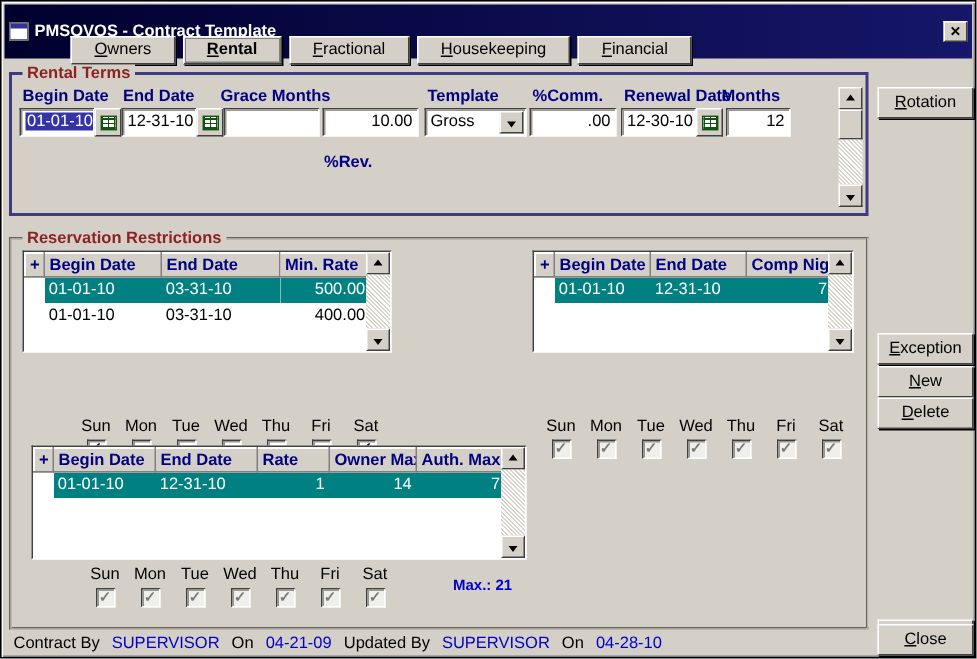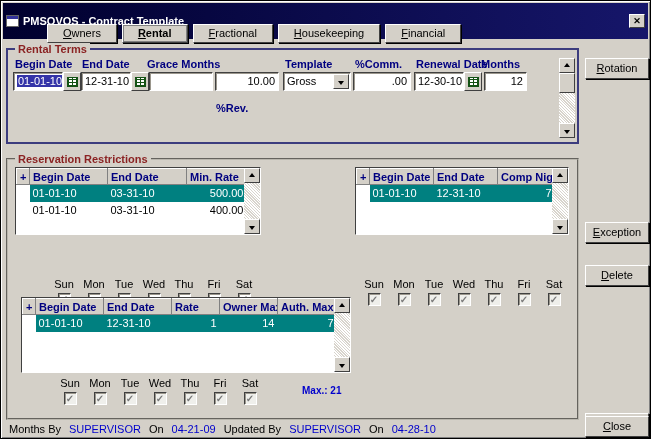--- a/index.html
+++ b/index.html
@@ -432,26 +432,27 @@
             <span class="tick">✓</span>
           </span>
         </div>
     </div>
 
     <span class="maxlbl" style="left:294px;top:225px;">Max.: 21</span>
   </div>
 
   <div class="btn" style="top:57px;"><span>Rotation</span></div>
   <div class="btn" style="top:221px;"><span>Exception</span></div>
+  <div class="btn" style="top:243px;"><span>New</span></div>
   <div class="btn" style="top:264px;"><span>Delete</span></div>
   <div class="btn" style="top:412px;"><span>Save</span></div>
   <div class="btn" style="top:415px;"><span>Close</span></div>
 
   <div class="footer">
-    <span>Months By</span>
+    <span>Contract By</span>
     <span class="blue">SUPERVISOR</span>
     <span>On</span>
     <span class="blue">04-21-09</span>
     <span>Updated By</span>
     <span class="blue">SUPERVISOR</span>
     <span>On</span>
     <span class="blue">04-28-10</span>
   </div>
 
 </div>

